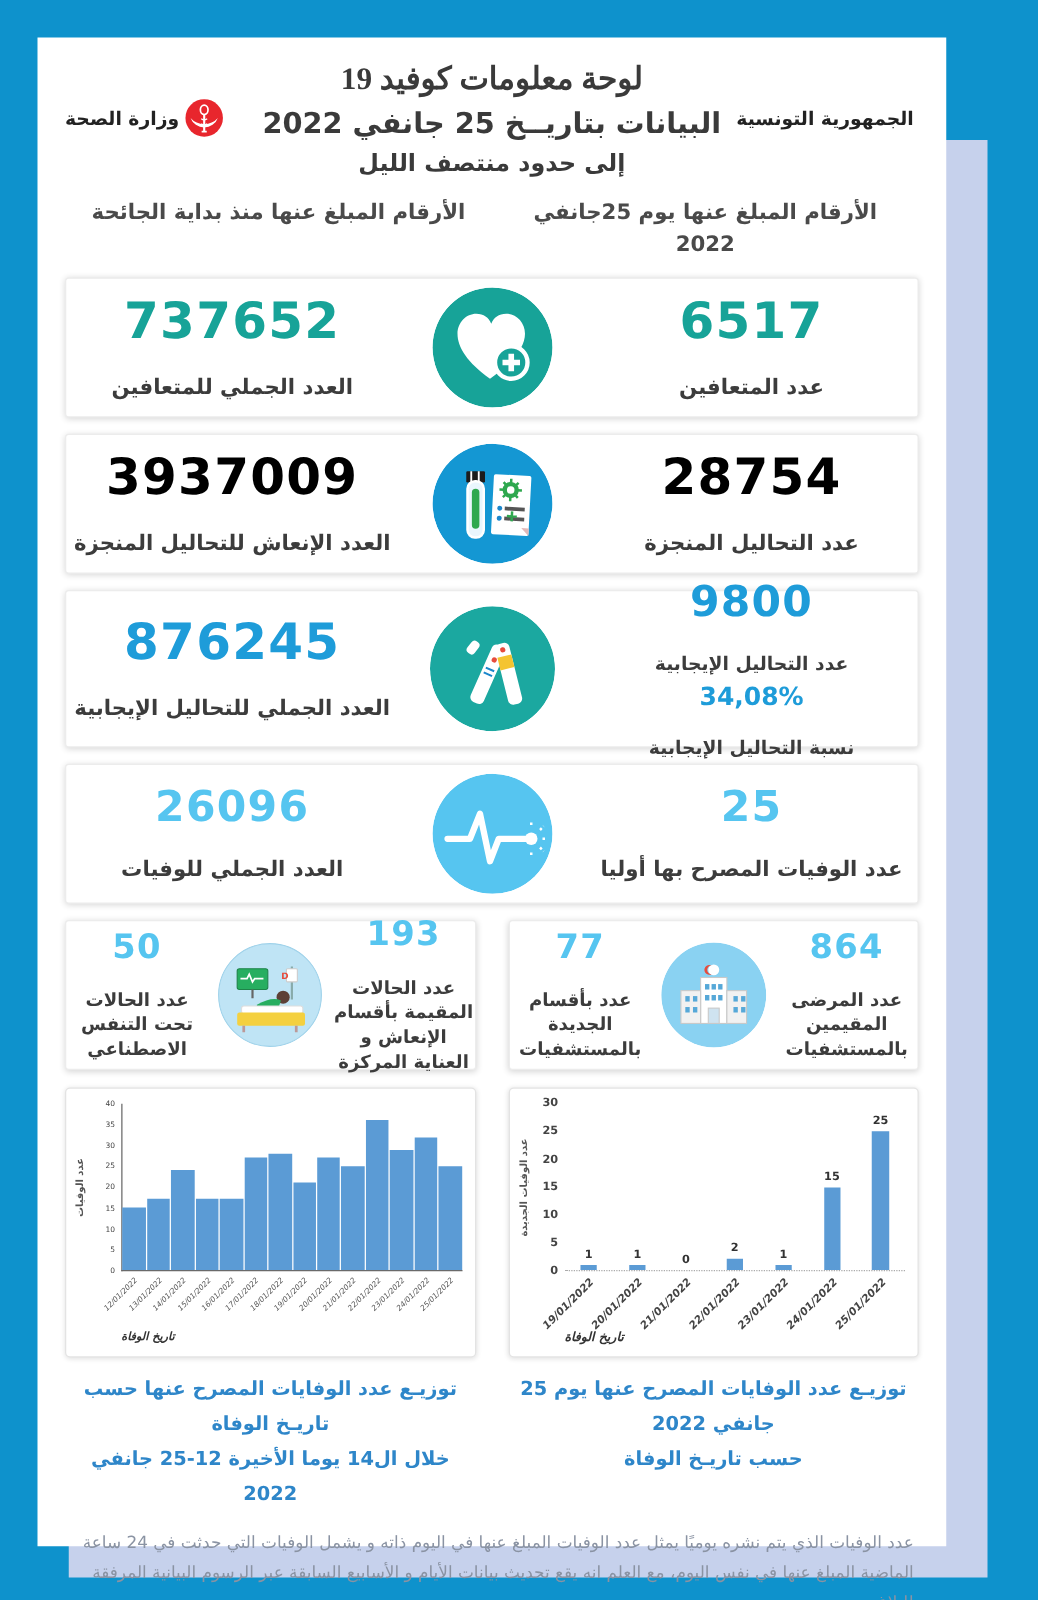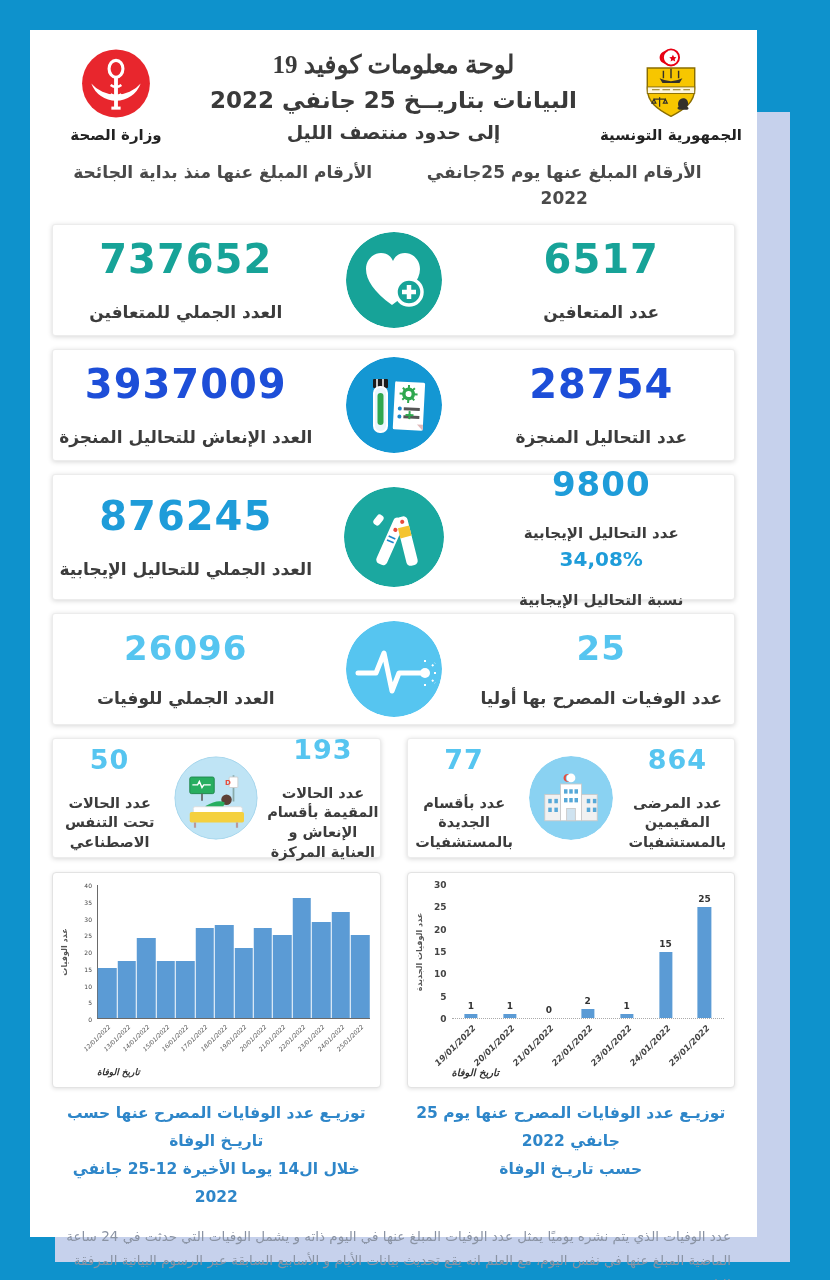--- a/index.html
+++ b/index.html
@@ -3,21 +3,21 @@
 <meta charset="utf-8">
 <style>
   * { margin:0; padding:0; box-sizing:border-box; }
   html,body { width:830px; height:1280px; overflow:hidden; }
   body { position:relative; background:#0E92CC; font-family:"DejaVu Sans", sans-serif; }
   .lavender-panel { position:absolute; left:55px; top:112px; width:735px; height:1150px; background:#C6D1EC; }
   .main-card { position:absolute; left:30px; top:30px; width:727px; height:1207px; background:#ffffff; padding:14px 22px 10px; direction:rtl; }
 
   
   .hdr { display:flex; align-items:center; margin-top:4px; }
-  .hdr-side { width:128px; display:flex; flex-direction:column; align-items:center; gap:4px; }
+  .hdr-side { width:128px; display:flex; flex-direction:row; align-items:center; gap:4px; }
   .hdr-title { flex:1; text-align:center; color:#3a3a3a; font-weight:bold; }
   .hdr-title .t1 { font-size:25px;font-family:Liberation Serif, serif; }
   .hdr-title .t2 { font-size:23px; margin-top:8px; }
   .hdr-title .t3 { font-size:19px; margin-top:8px; }
   .hdr-label { font-size:15px; font-weight:bold; color:#222; white-space:nowrap; }
 
   
   .col-heads { display:flex; margin-top:16px; }
   .col-heads > div { flex:1; text-align:center; font-weight:bold; font-size:17px; color:#4a4a4a; line-height:1.5; }
   .col-heads .today-head { max-width:320px; margin:0 auto; }
@@ -27,21 +27,21 @@
              box-shadow:0 1px 5px rgba(0,0,0,.16); margin-top:13px; height:112px; background:#fff; }
   .statbox.tall { height:126px; }
   .cell { flex:1.1; text-align:center; }
   .iconwrap { width:150px; display:flex; justify-content:center; }
   .num { font-size:40px; font-weight:800; letter-spacing:1px; direction:ltr; }
   .num.small { font-size:34px; }
   .lbl { font-size:17px; font-weight:bold; color:#3c3c3c; margin-top:19px; line-height:1.35; }
   .lbl.small { font-size:15px; }
   .extra-num { font-size:20px; font-weight:800; margin-top:4px; direction:ltr; }
   .c-teal  { color:#17A398; }
-  .c-blue1 { color:#1d4ed8; }
+  .c-blue1 { color:#000000; }
   .c-blue2 { color:#1E9CD9; }
   .c-blue3 { color:#56C5F0; }
 
   
   .care-row { display:flex; gap:26px; margin-top:13px; }
   .carebox { flex:1; display:flex; align-items:center; border:1px solid #ececec; border-radius:3px;
              box-shadow:0 1px 5px rgba(0,0,0,.16); height:120px; background:#fff; }
   .carebox .cell { flex:1; }
   .carebox .num { font-size:27px; color:#56C5F0; }
   .carebox .lbl { font-size:14.5px; }

